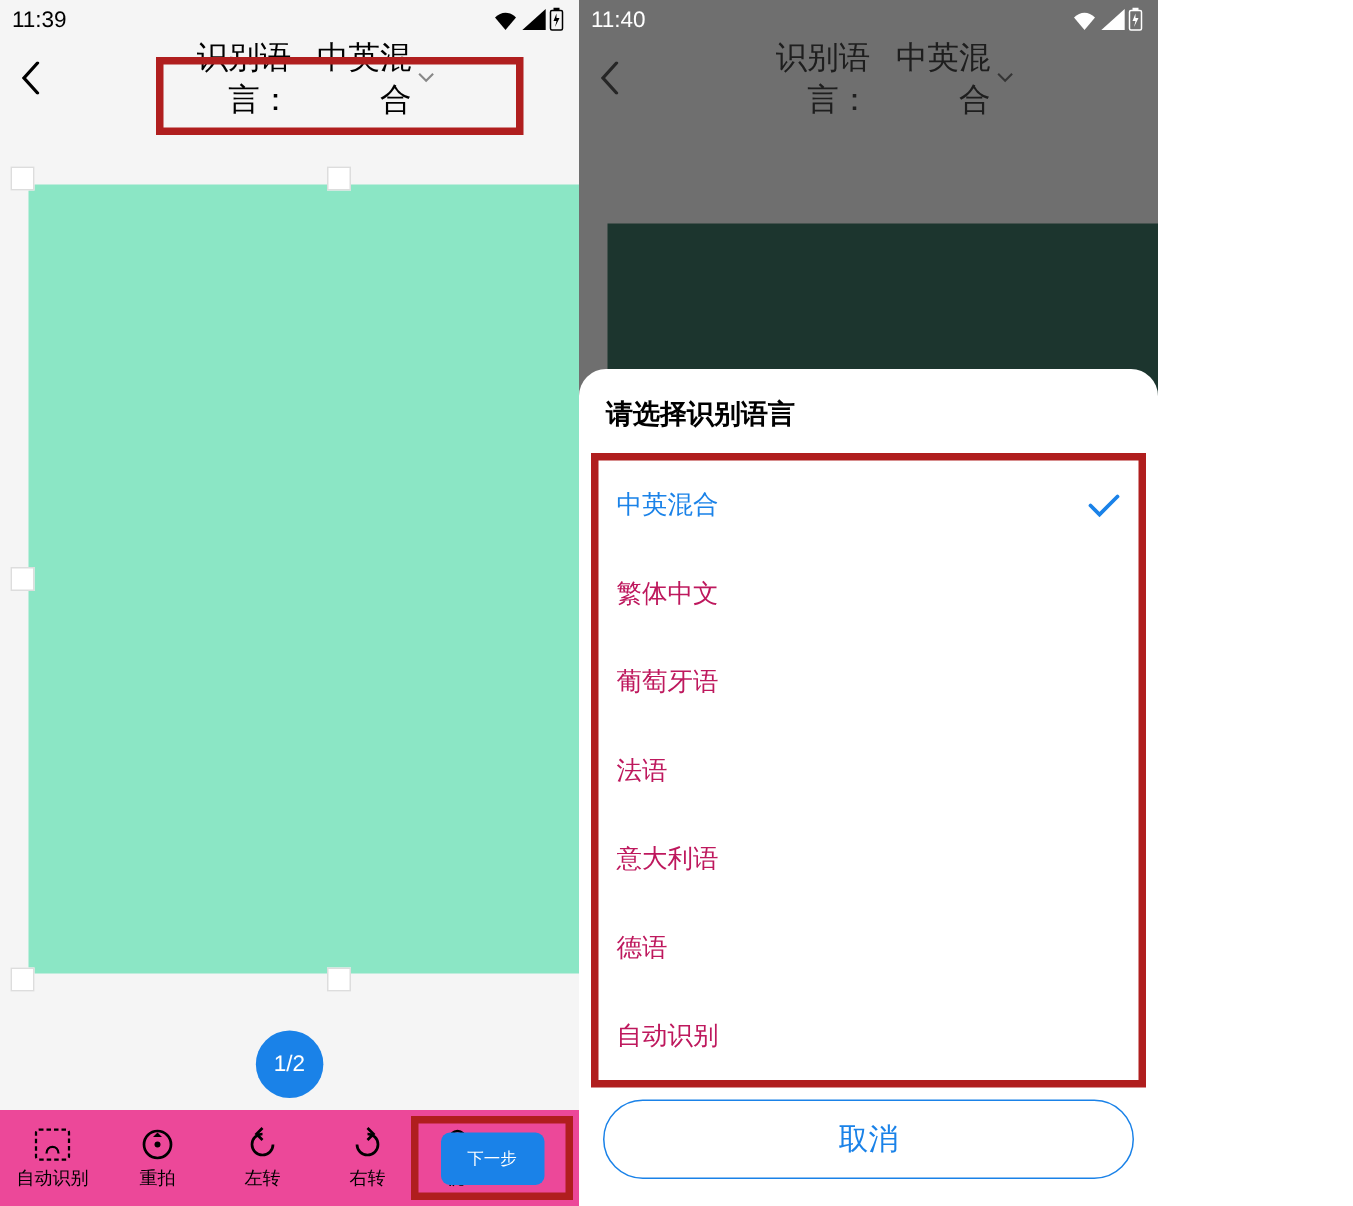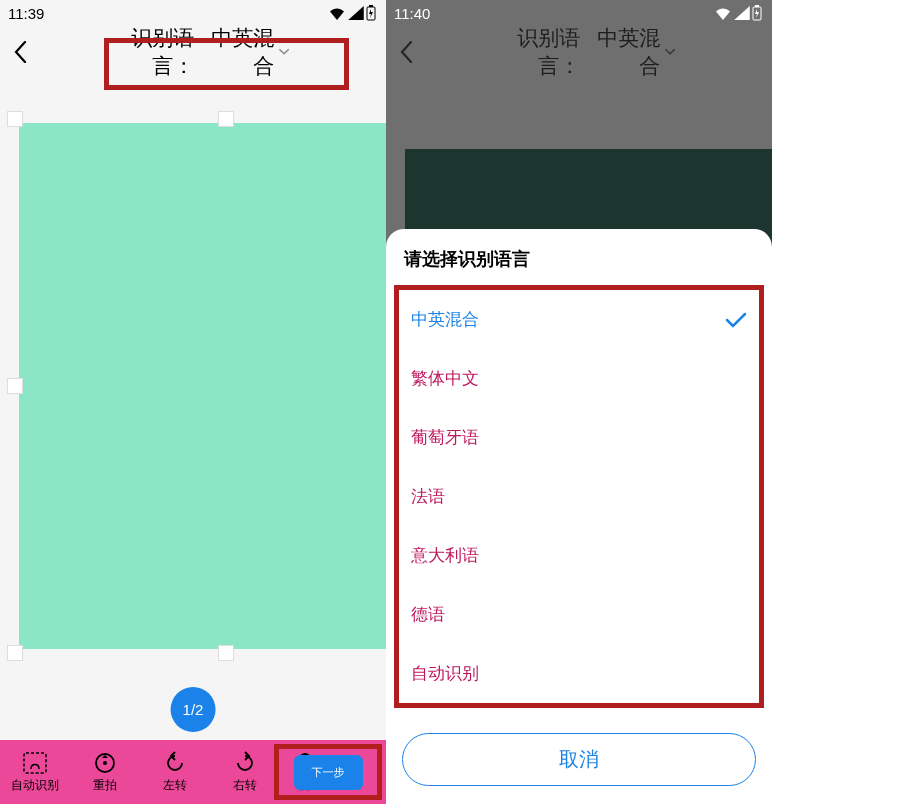--- a/index.html
+++ b/index.html
@@ -172,21 +172,21 @@
   .opt {
     display: flex;
     align-items: center;
     justify-content: space-between;
     padding: 18px 12px;
     font-size: 17px;
     color: #be185d;
   }
   .opt.selected { color: #1a82e8; }
   .cancel-btn {
-    margin: 25px 16px 10px 16px;
+    margin: 8px 16px 10px 16px;
     border: 1px solid #1a82e8;
     color: #1a82e8;
     font-size: 20px;
     text-align: center;
     padding: 12px 0;
     border-radius: 999px;
   }
 
   svg { display: block; }
 </style>

